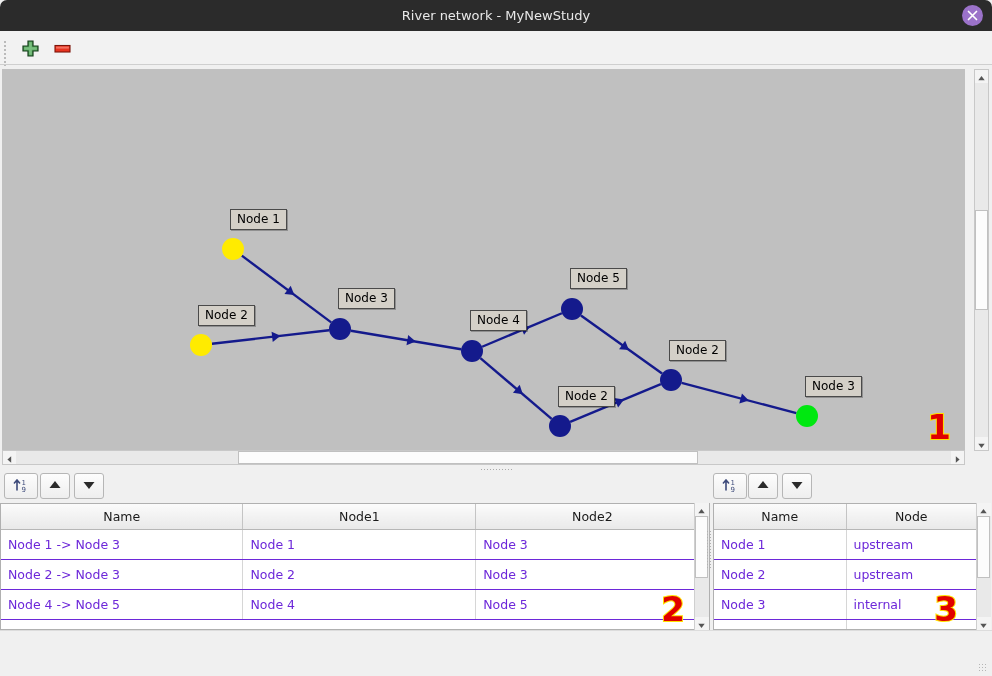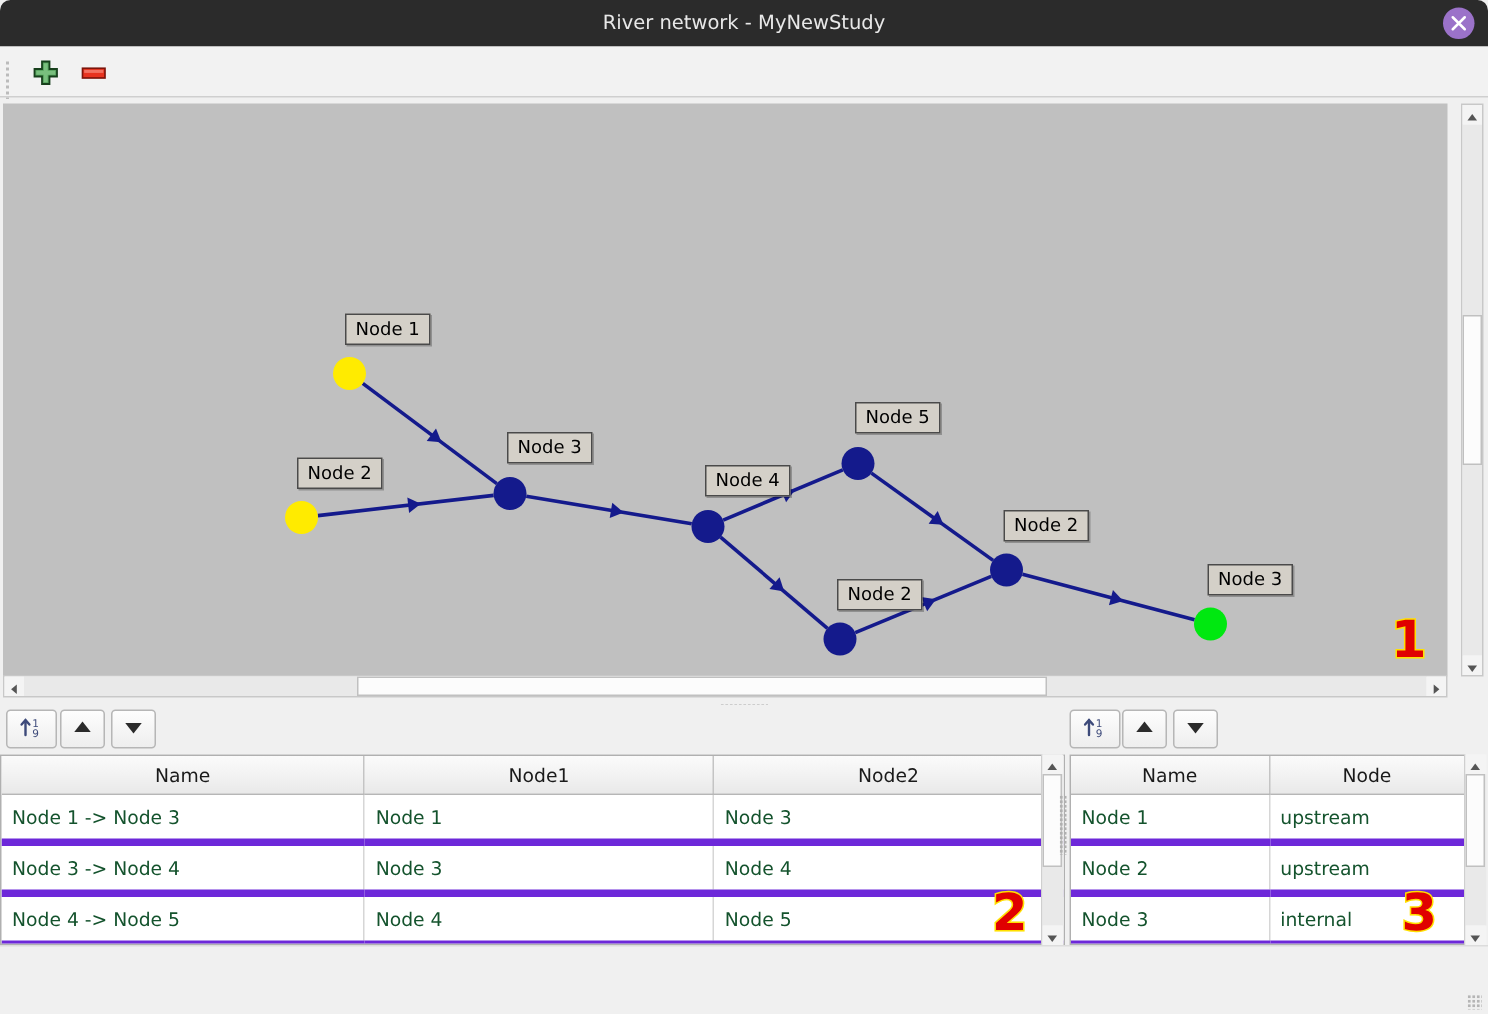--- a/index.html
+++ b/index.html
@@ -175,24 +175,24 @@
     background: linear-gradient(#fbfbfb,#e9e9e9);
     border-right: 1px solid #c4c4c4;
     border-bottom: 1px solid #b6b6b6;
     height: 23px;
     font-weight: normal;
     color: #1a1a1a;
     text-align: center;
   }
   table.grid td {
     border-right: 1px solid #d6d6d6;
-    border-bottom: 5px solid #6d28d9;
+    border-bottom: 1px solid #6d28d9;
     height: 29px;
     padding: 0 0 0 7px;
-    color: #14532d;
+    color: #6d28d9;
     background: #fff;
     overflow: hidden;
     white-space: nowrap;
   }
 
   .tbl-vscroll {
     position: absolute;
     width: 15px;
     background: #f4f4f4;
     border-left: 1px solid #cfcfcf;
@@ -371,23 +371,23 @@
               <th style="border-right: none;">Node2</th>
             </tr>
           </thead>
         <tbody>
             <tr>
               <td>Node 1 -&gt; Node 3</td>
               <td>Node 1</td>
               <td>Node 3</td>
             </tr>
             <tr>
-              <td>Node 3 -&gt; Node 4</td>
+              <td>Node 2 -&gt; Node 3</td>
+              <td>Node 2</td>
               <td>Node 3</td>
-              <td>Node 4</td>
             </tr>
             <tr>
               <td>Node 4 -&gt; Node 5</td>
               <td>Node 4</td>
               <td>Node 5</td>
             </tr>
           </tbody>
       </table>
       <div class="annot" style="position:absolute; right:24px; top:88px;">2</div>
     </div>

